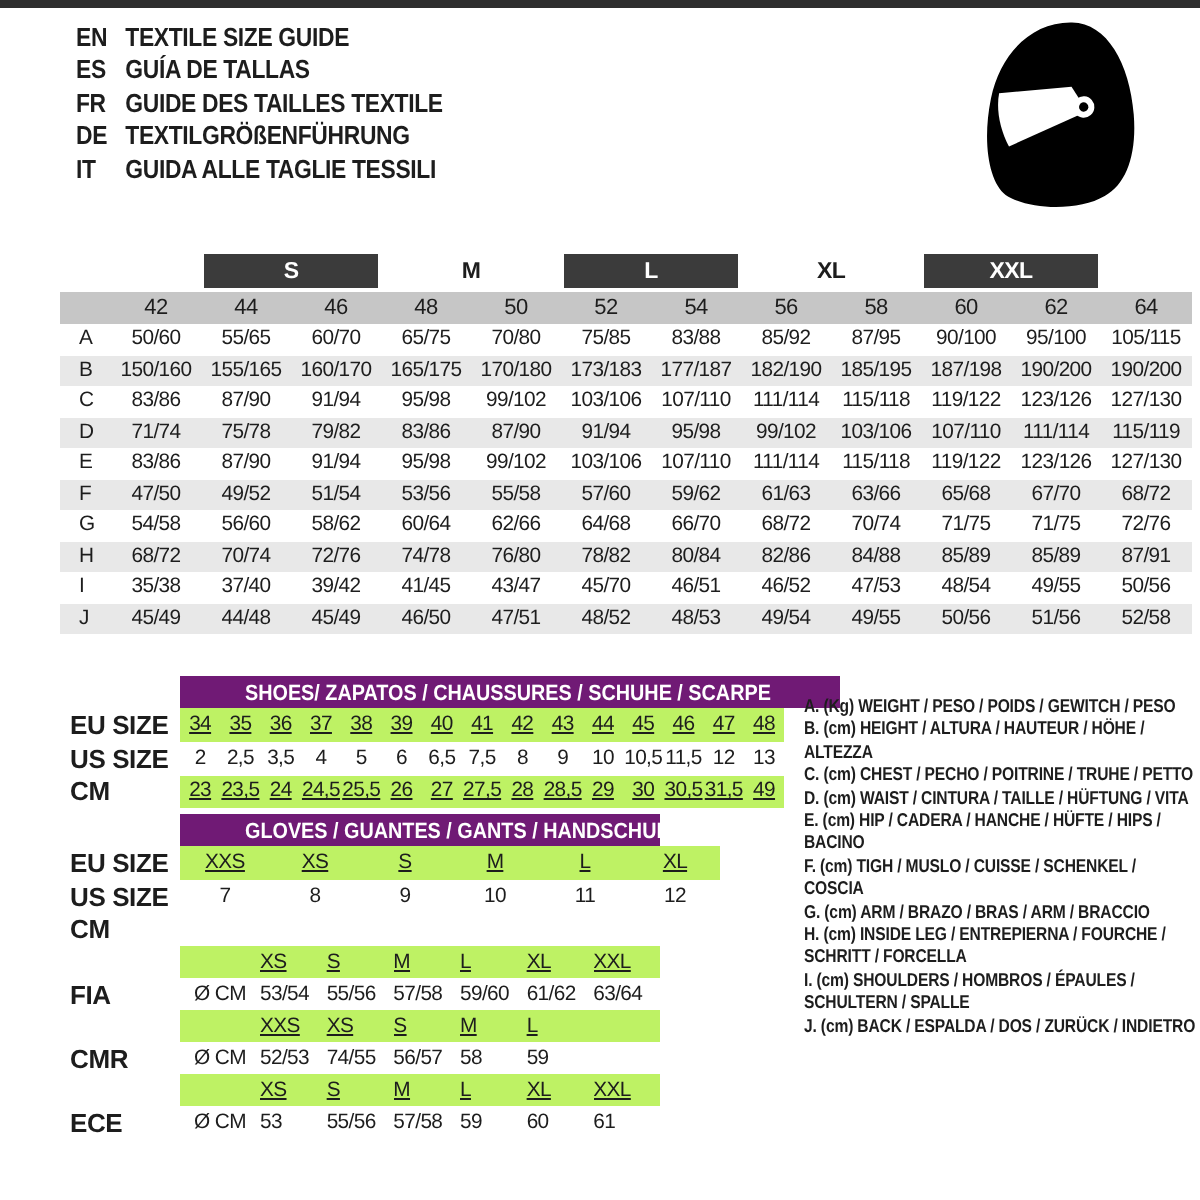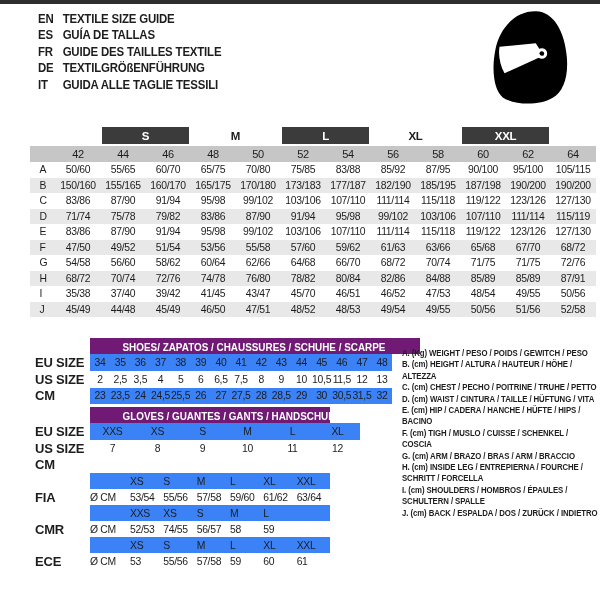--- a/index.html
+++ b/index.html
@@ -42,27 +42,27 @@
   .sec-helmet{top:473px;}
   .bar{margin-left:90px;height:16px;line-height:16px;background:#701a75;color:#fff;padding-left:28px;}
   .bar .cond{display:inline-block;padding-left:5px;font-weight:bold;font-size:11px;white-space:nowrap;transform:scaleX(0.9);transform-origin:0 50%;}
   .bar-shoes{width:302px;}
   .bar-gloves{width:212px;}
   .bar-helmet{width:197px;}
   .srow{position:relative;height:16.8px;}
   .sec-helmet .srow{height:16px;}
   .srow-label{position:absolute;left:35px;top:0;height:100%;display:flex;align-items:center;font-weight:bold;font-size:13px;letter-spacing:-0.2px;}
   .srow-vals{margin-left:90px;height:100%;display:flex;align-items:center;font-size:10.4px;letter-spacing:-0.3px;}
-  .srow-vals.shaded{background:#3b82f6;}
+  .srow-vals.shaded{background:#bef264;text-decoration:underline;}
   .w-shoes{width:302px;}
   .w-gloves{width:270px;}
   .w-helmet{width:240px;}
   .cell{flex:1;text-align:center;white-space:nowrap;overflow:hidden;}
   .sec-helmet .cell{text-align:left;}
-  .srow-unit{width:40px;text-align:left;white-space:nowrap;}
+  .srow-unit{width:40px;text-align:center;white-space:nowrap;}
 
   
   .legend{position:absolute;left:402px;top:336px;width:196px;margin-top:12px;}
   .legend-inner{width:234px;transform:scaleX(0.84);transform-origin:0 0;}
   .legend-item{margin:0;font-weight:bold;font-size:9.3px;line-height:11.4px;letter-spacing:-0.1px;}
 </style>
 </head>
 <body>
 
 <div class="top-bar"></div>
@@ -353,21 +353,21 @@
           <div class="cell">25,5</div>
           <div class="cell">26</div>
           <div class="cell">27</div>
           <div class="cell">27,5</div>
           <div class="cell">28</div>
           <div class="cell">28,5</div>
           <div class="cell">29</div>
           <div class="cell">30</div>
           <div class="cell">30,5</div>
           <div class="cell">31,5</div>
-          <div class="cell">32</div>
+          <div class="cell">49</div>
         </div>
       </div>
 
   </div>
 </div>
 
 <div class="section sec-gloves">
   <div class="bar bar-gloves"><span class="cond">GLOVES / GUANTES / GANTS / HANDSCHUHE / GUANTI</span></div>
   <div>
 

